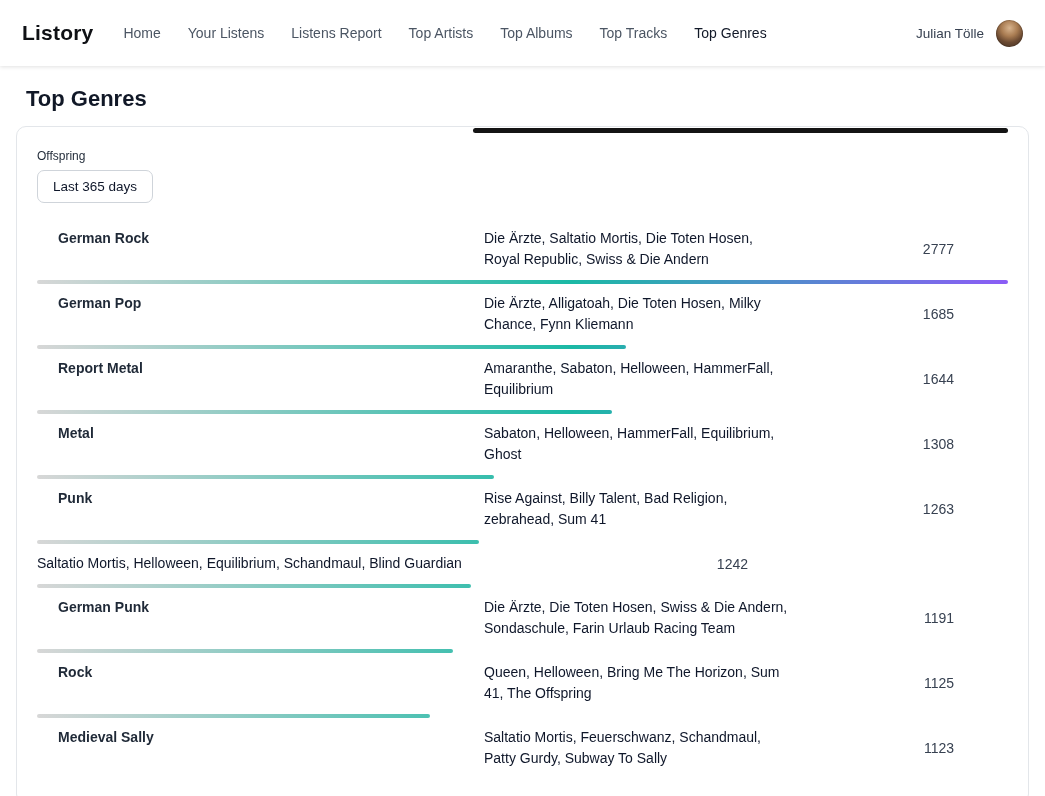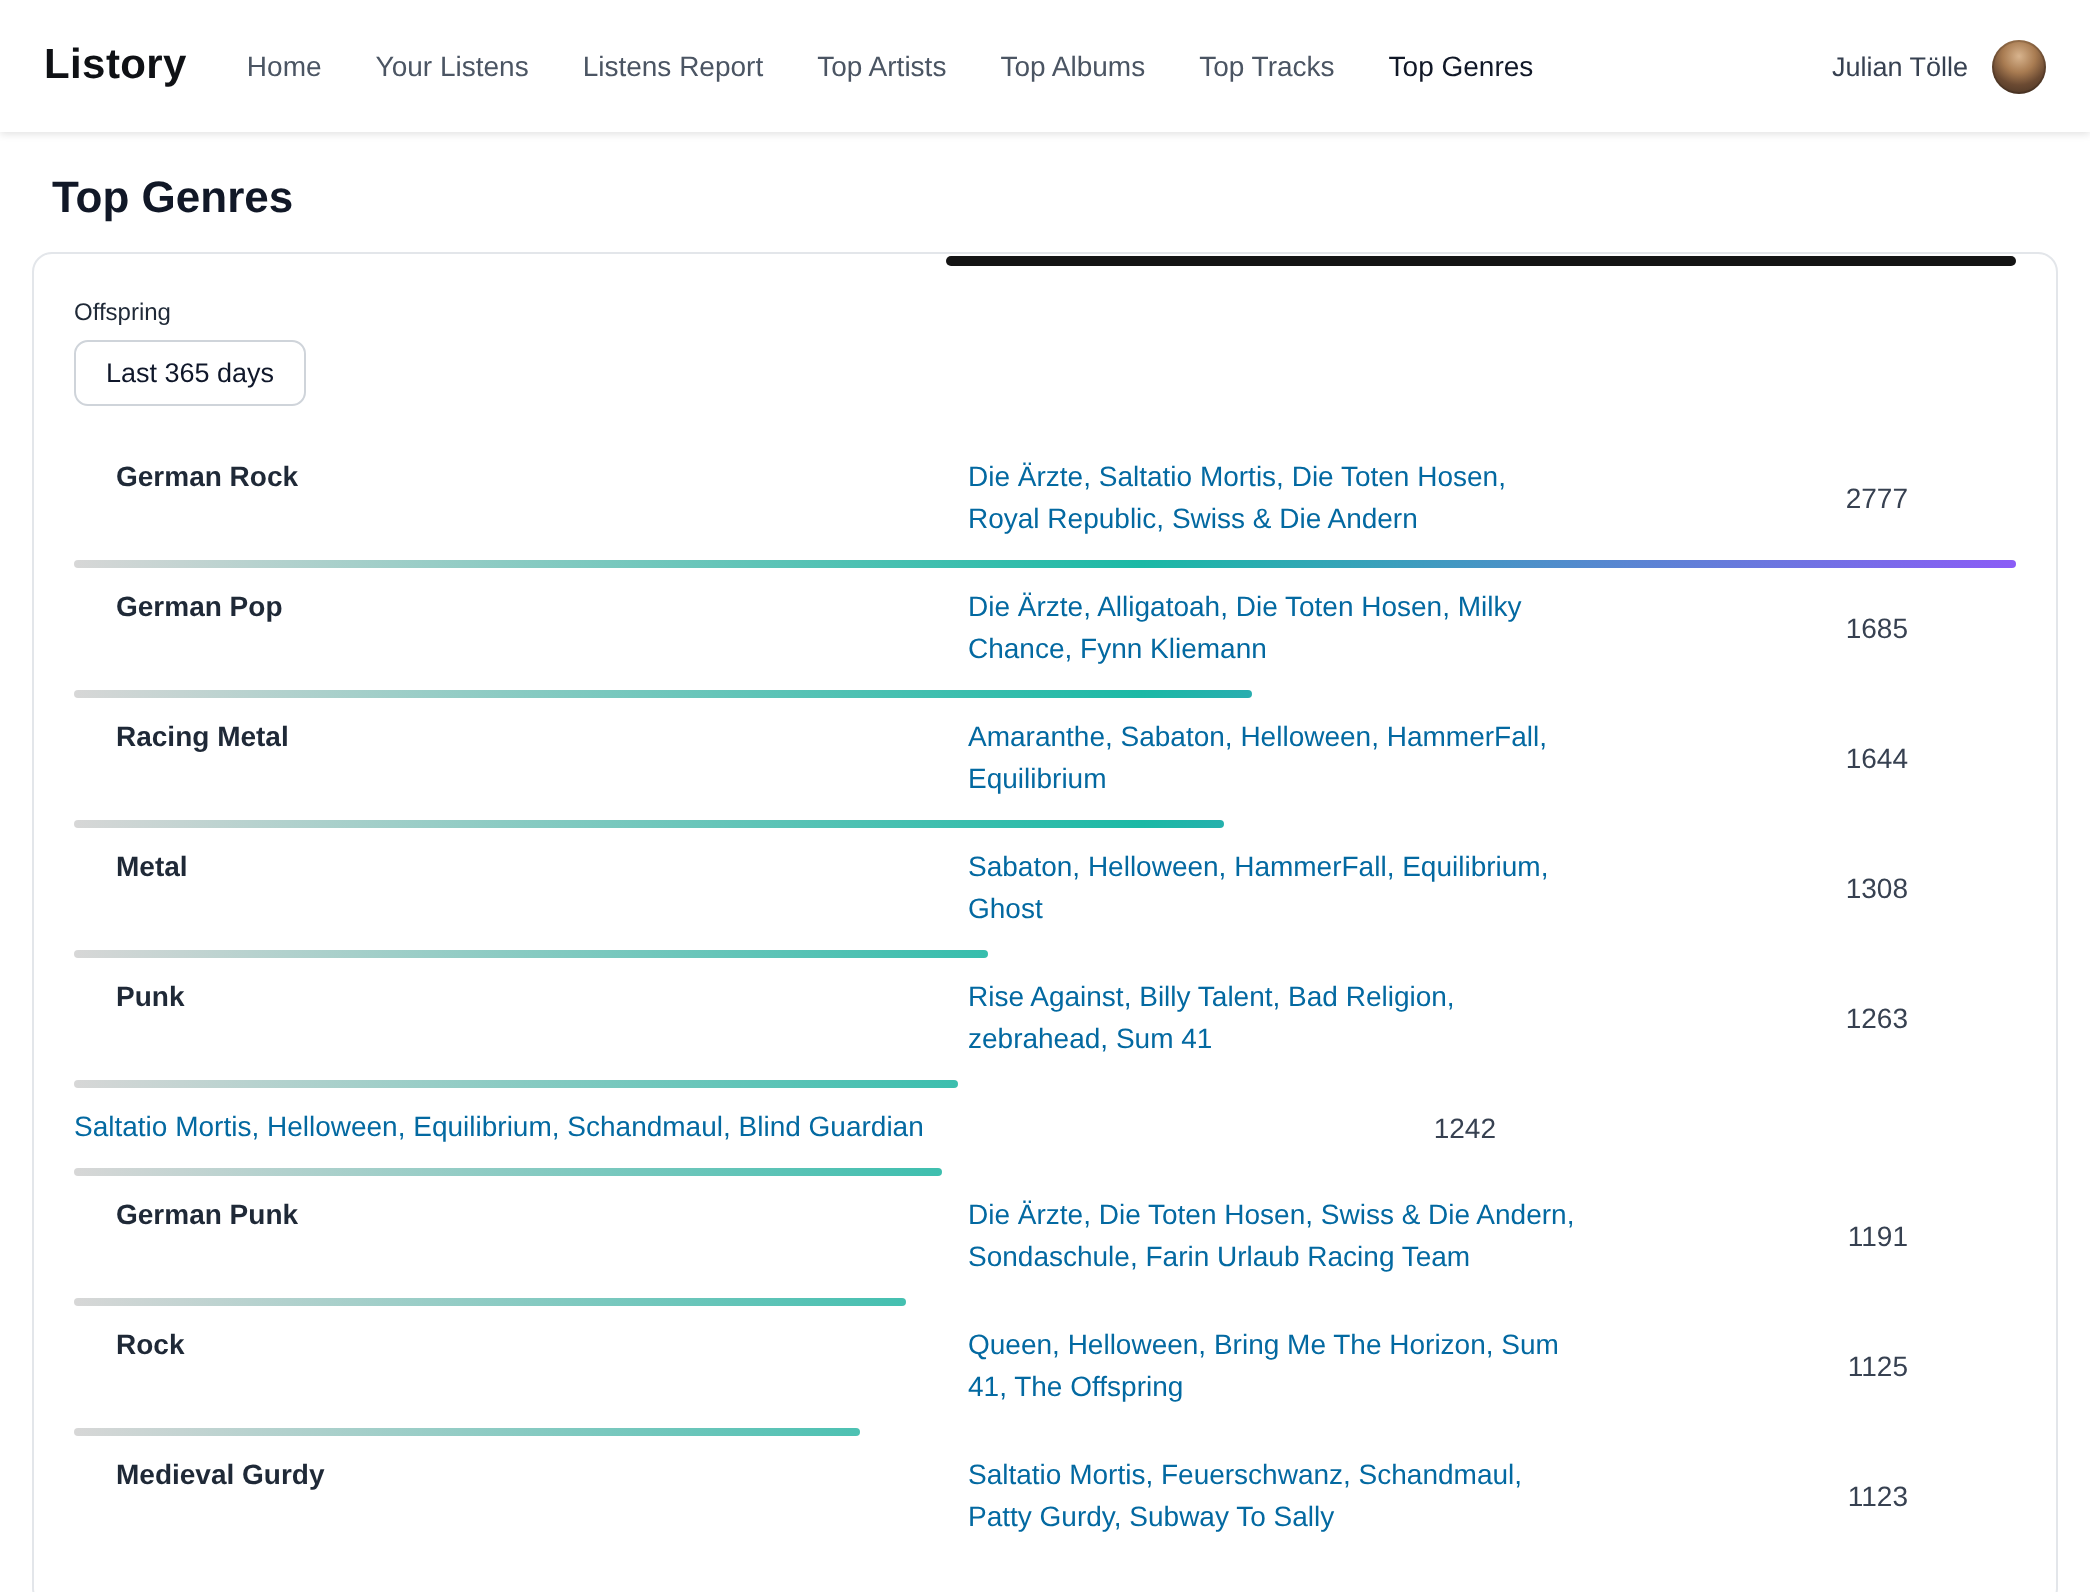--- a/index.html
+++ b/index.html
@@ -121,21 +121,21 @@
   }
   .gname {
     padding-left: 21px;
     font-size: 14px;
     font-weight: 700;
     color: #1f2937;
     line-height: 21px;
   }
   .gartists {
     font-size: 14px;
-    color: #0369a1;
+    color: #0f172a;
     line-height: 21px;
     padding-right: 12px;
   }
   .gcount {
     align-self: center;
     text-align: right;
     padding-right: 54px;
     font-size: 14px;
     color: #374151;
   }
@@ -195,21 +195,21 @@
   </div>
 
   <div class="grow">
     <div class="gname">German Pop</div>
     <div class="gartists">Die Ärzte, Alligatoah, Die Toten Hosen, Milky Chance, Fynn Kliemann</div>
     <div class="gcount">1685</div>
     <div class="gbar" style="width: 60.677%; background-image: linear-gradient(90deg, rgb(215, 215, 215) 0%, rgb(27, 185, 165) 55%, rgb(139, 92, 246) 100%); background-size: 164.807% 100%;"></div>
   </div>
 
   <div class="grow">
-    <div class="gname">Racing Metal</div>
+    <div class="gname">Report Metal</div>
     <div class="gartists">Amaranthe, Sabaton, Helloween, HammerFall, Equilibrium</div>
     <div class="gcount">1644</div>
     <div class="gbar" style="width: 59.2006%; background-image: linear-gradient(90deg, rgb(215, 215, 215) 0%, rgb(27, 185, 165) 55%, rgb(139, 92, 246) 100%); background-size: 168.917% 100%;"></div>
   </div>
 
   <div class="grow">
     <div class="gname">Metal</div>
     <div class="gartists">Sabaton, Helloween, HammerFall, Equilibrium, Ghost</div>
     <div class="gcount">1308</div>
     <div class="gbar" style="width: 47.1012%; background-image: linear-gradient(90deg, rgb(215, 215, 215) 0%, rgb(27, 185, 165) 55%, rgb(139, 92, 246) 100%); background-size: 212.309% 100%;"></div>
@@ -236,21 +236,21 @@
   </div>
 
   <div class="grow">
     <div class="gname">Rock</div>
     <div class="gartists">Queen, Helloween, Bring Me The Horizon, Sum 41, The Offspring</div>
     <div class="gcount">1125</div>
     <div class="gbar" style="width: 40.5113%; background-image: linear-gradient(90deg, rgb(215, 215, 215) 0%, rgb(27, 185, 165) 55%, rgb(139, 92, 246) 100%); background-size: 246.844% 100%;"></div>
   </div>
 
   <div class="grow">
-    <div class="gname">Medieval Gurdy</div>
+    <div class="gname">Medieval Sally</div>
     <div class="gartists">Saltatio Mortis, Feuerschwanz, Schandmaul, Patty Gurdy, Subway To Sally</div>
     <div class="gcount">1123</div>
 
   </div>
 
 </div>
   </section>
 </main>
 
 </body></html>

